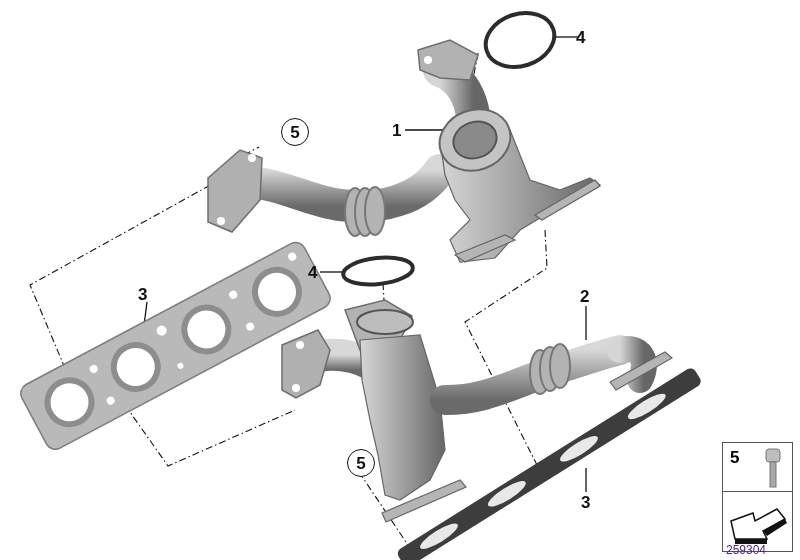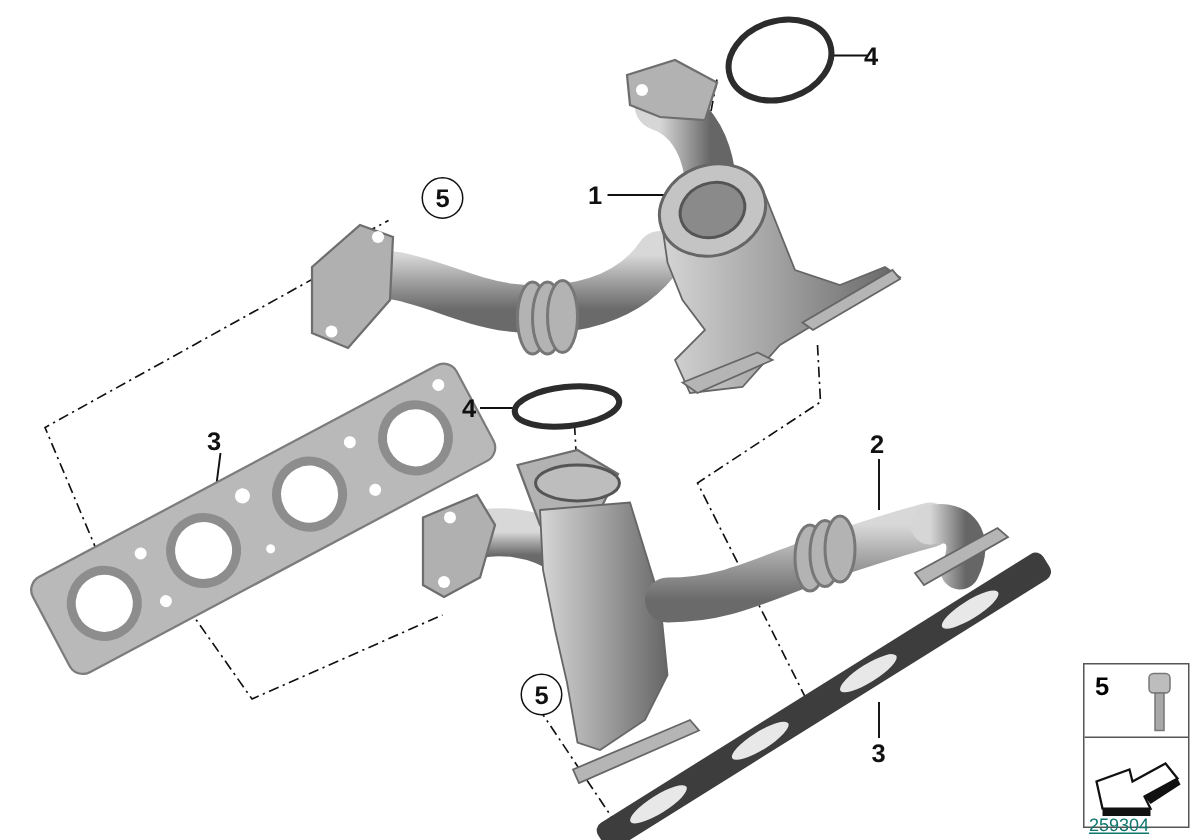--- a/index.html
+++ b/index.html
@@ -3,21 +3,21 @@
 <meta charset="utf-8">
 <style>
   html,body{margin:0;padding:0;background:#ffffff;}
   body{width:800px;height:560px;position:relative;overflow:hidden;font-family:"Liberation Sans",sans-serif;}
   #stage{position:absolute;left:0;top:0;width:800px;height:560px;}
   .callout{position:absolute;font-weight:bold;font-size:17px;color:#111;line-height:1;}
   .callout.circled{width:28px;height:28px;border:1.6px solid #111;border-radius:50%;display:flex;align-items:center;justify-content:center;box-sizing:border-box;background:#fff;}
   .legend{position:absolute;left:722px;top:442px;width:71px;height:110px;border:1px solid #555;box-sizing:border-box;background:#fff;}
   .legend .cell-top{position:absolute;left:0;top:0;width:100%;height:48px;border-bottom:1px solid #555;}
   .legend .num{position:absolute;left:7px;top:5px;font-weight:bold;font-size:17px;}
-  .docnum{position:absolute;left:726px;top:543px;font-size:12px;color:#0f766e;text-decoration:underline;}
+  .docnum{position:absolute;left:726px;top:543px;font-size:12px;color:#4c1d95;}
 </style>
 </head>
 <body>
 
 <div id="stage">
   <svg width="800" height="560" viewBox="0 0 800 560" xmlns="http://www.w3.org/2000/svg">
     <defs>
       <linearGradient id="pipe" x1="0" y1="0" x2="0" y2="1">
         <stop offset="0" stop-color="#d8d8d8"></stop>
         <stop offset="0.45" stop-color="#a4a4a4"></stop>

